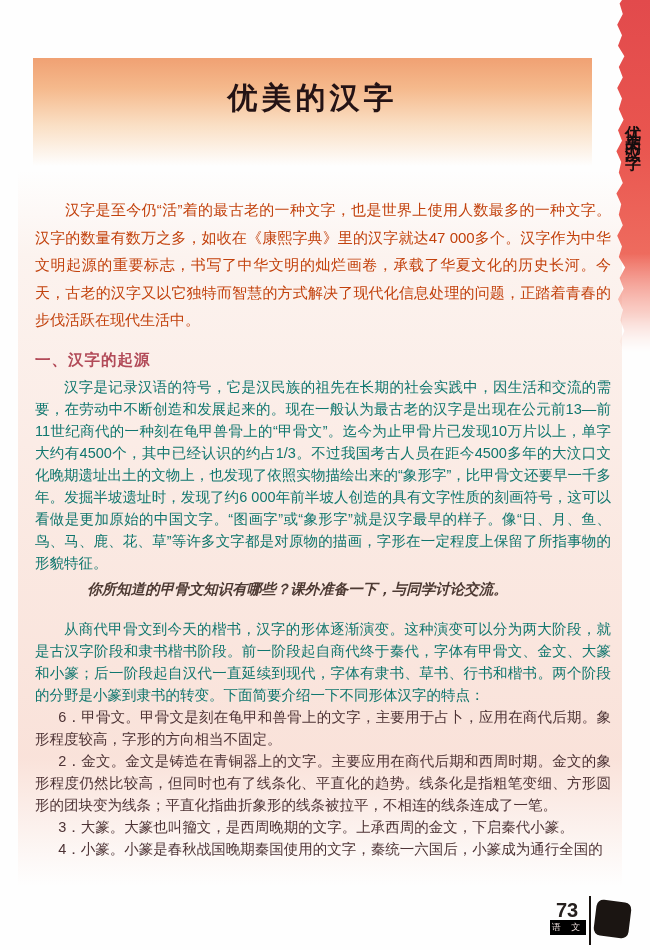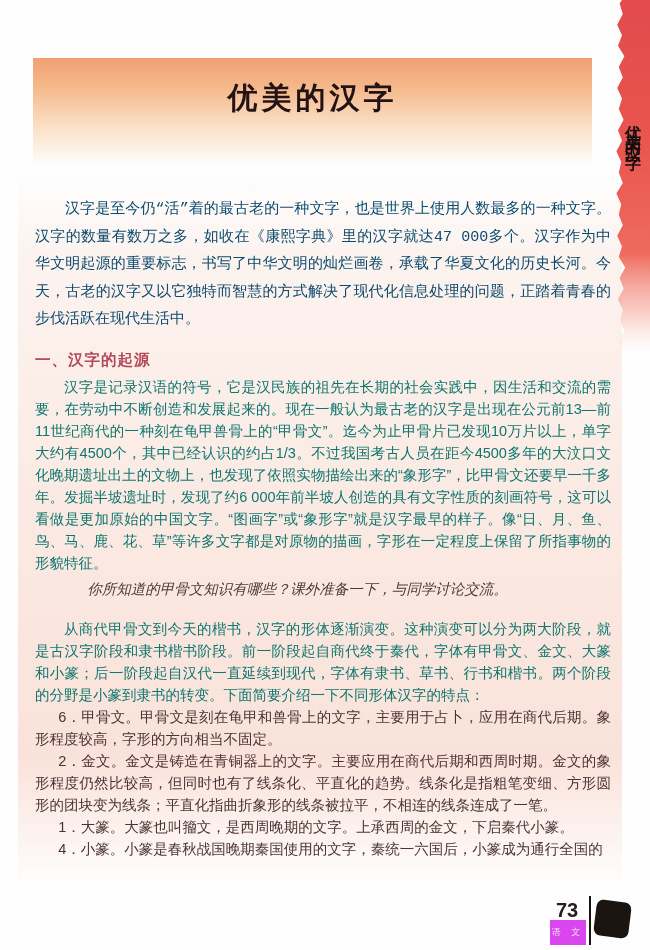--- a/index.html
+++ b/index.html
@@ -46,51 +46,51 @@
     font-family:"Liberation Serif",serif;
     font-size:16px;font-weight:700;color:#140d0e;
     letter-spacing:7px;
   }
   
   .text-col{
     position:absolute;left:35px;top:196px;width:576px;z-index:1;
     color:#45333a;
   }
   .intro{
-    font-family:Liberation Mono, monospace;
+    font-family:Liberation Sans, sans-serif;
     font-size:15px;line-height:27.5px;text-align:justify;
-    text-indent:2em;color:#0c4a6e;
+    text-indent:2em;color:#c2410c;
     margin:0 0 16px 0;
   }
   .sec-heading{
     font-size:15.5px;font-weight:700;color:#b24a58;
     margin:10px 0 5px 0;letter-spacing:1px;
   }
   .sec-para{
     font-size:14.5px;line-height:22px;text-align:justify;
     text-indent:2em;color:#0f766e;margin:0;
   }
   .activity{
     font-family:"Liberation Serif",serif;font-style:italic;
     font-size:14.5px;line-height:22px;text-indent:3.6em;
-    color:#4d3a33;margin:4px 0 0 0;
+    color:#4d3a33;margin:4px 0 0 0;font-weight:bold;
   }
   .sec2{margin-top:18px;}
   .item{
     font-size:14.5px;line-height:22px;text-align:justify;
     text-indent:1.6em;color:#4d3335;margin:0;
   }
   
   .pageno{
     position:absolute;right:66px;top:899px;width:34px;z-index:2;
     text-align:center;font-size:20px;font-weight:700;color:#26201e;
   }
   .subject-bar{
-    position:absolute;right:64px;top:920px;width:36px;height:25px;z-index:2;
-    background:#d946ef;
+    position:absolute;right:64px;top:920px;width:36px;height:15px;z-index:2;
+    background:#000000;
     display:flex;align-items:center;justify-content:center;
     font-size:9px;letter-spacing:4px;color:rgba(255,240,238,.9);
   }
   .footer-rule{
     position:absolute;right:59px;top:896px;width:2px;height:49px;
     background:#17120f;z-index:2;
   }
   .thumb-tab{
     position:absolute;right:20px;top:901px;width:35px;height:36px;z-index:2;
     background:#1b1512;border-radius:7px;transform:rotate(7deg);
@@ -115,21 +115,21 @@
   <div>
     <div class="sec-heading">一、汉字的起源</div>
     <p class="sec-para">汉字是记录汉语的符号，它是汉民族的祖先在长期的社会实践中，因生活和交流的需要，在劳动中不断创造和发展起来的。现在一般认为最古老的汉字是出现在公元前13—前11世纪商代的一种刻在龟甲兽骨上的“甲骨文”。迄今为止甲骨片已发现10万片以上，单字大约有4500个，其中已经认识的约占1/3。不过我国考古人员在距今4500多年的大汶口文化晚期遗址出土的文物上，也发现了依照实物描绘出来的“象形字”，比甲骨文还要早一千多年。发掘半坡遗址时，发现了约6 000年前半坡人创造的具有文字性质的刻画符号，这可以看做是更加原始的中国文字。“图画字”或“象形字”就是汉字最早的样子。像“日、月、鱼、鸟、马、鹿、花、草”等许多文字都是对原物的描画，字形在一定程度上保留了所指事物的形貌特征。</p>
     <p class="activity">你所知道的甲骨文知识有哪些？课外准备一下，与同学讨论交流。</p>
   </div>
 
   <div class="sec2">
     <p class="sec-para">从商代甲骨文到今天的楷书，汉字的形体逐渐演变。这种演变可以分为两大阶段，就是古汉字阶段和隶书楷书阶段。前一阶段起自商代终于秦代，字体有甲骨文、金文、大篆和小篆；后一阶段起自汉代一直延续到现代，字体有隶书、草书、行书和楷书。两个阶段的分野是小篆到隶书的转变。下面简要介绍一下不同形体汉字的特点：</p>
     <p class="item">6．甲骨文。甲骨文是刻在龟甲和兽骨上的文字，主要用于占卜，应用在商代后期。象形程度较高，字形的方向相当不固定。</p>
     <p class="item">2．金文。金文是铸造在青铜器上的文字。主要应用在商代后期和西周时期。金文的象形程度仍然比较高，但同时也有了线条化、平直化的趋势。线条化是指粗笔变细、方形圆形的团块变为线条；平直化指曲折象形的线条被拉平，不相连的线条连成了一笔。</p>
-    <p class="item">1．大篆。大篆也叫籀文，是西周晚期的文字。上承西周的金文，下启秦代小篆。</p>
+    <p class="item">3．大篆。大篆也叫籀文，是西周晚期的文字。上承西周的金文，下启秦代小篆。</p>
     <p class="item">4．小篆。小篆是春秋战国晚期秦国使用的文字，秦统一六国后，小篆成为通行全国的</p>
   </div>
 
 </div>
 
 <div class="pageno">73</div>
 <div class="subject-bar">语 文</div>
 <div class="footer-rule"></div>
 <div class="thumb-tab"></div>
 

